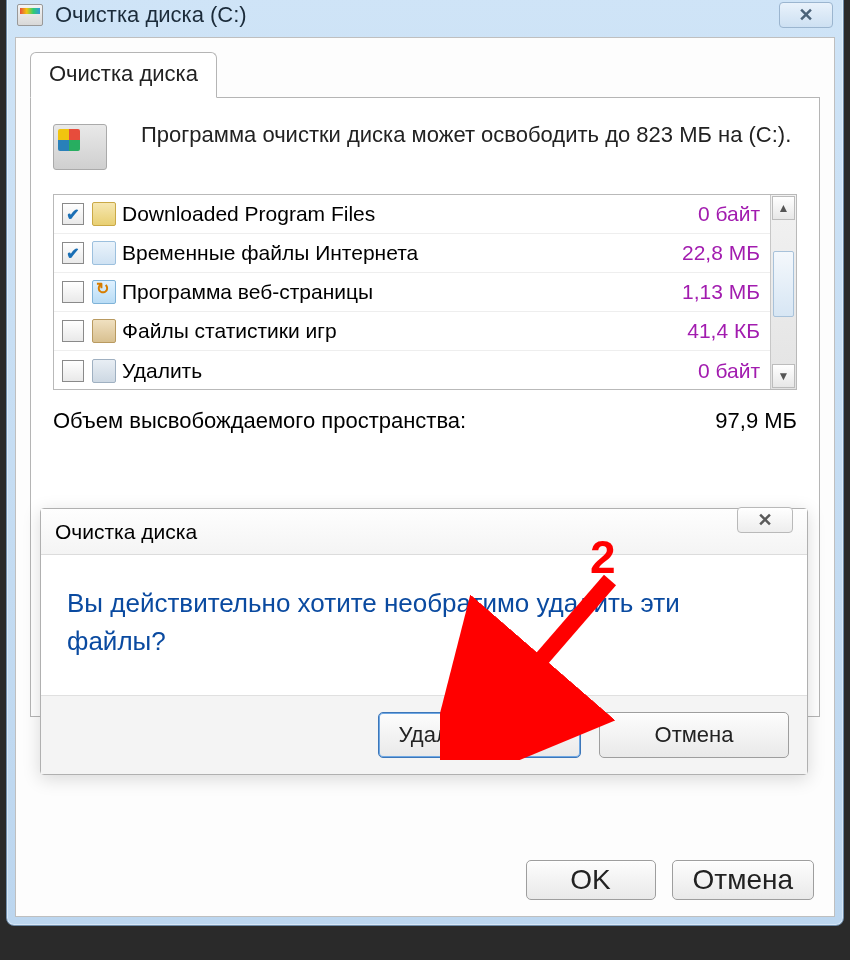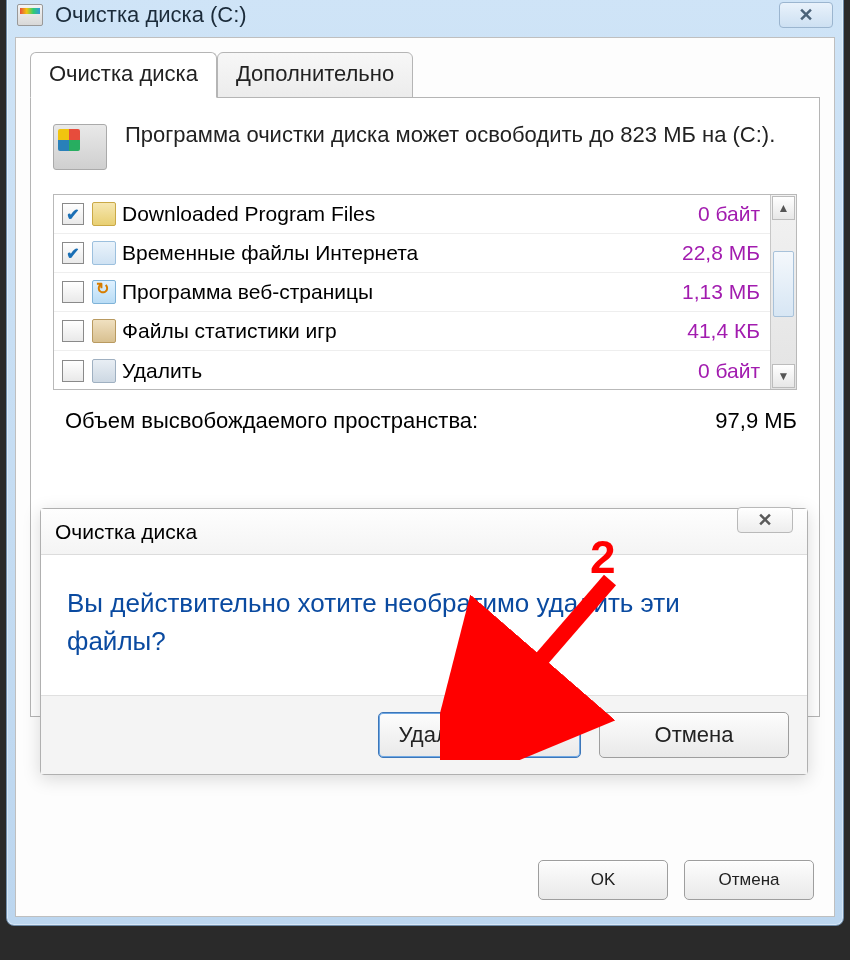--- a/index.html
+++ b/index.html
@@ -86,21 +86,21 @@
   }
   .tabpanel {
     border:1px solid #b5b5b5;
     background:#fff;
     padding: 22px 22px 18px 22px;
     position:relative;
   }
   .summary {
     display:flex;
     align-items:flex-start;
-    gap:18px;
+    gap:34px;
     margin-bottom: 24px;
   }
   .drive-icon {
     width:54px; height:46px;
     background: linear-gradient(#e9e9e9,#cfcfcf);
     border:1px solid #aaa;
     border-radius:3px;
     position:relative;
     flex:0 0 auto;
     margin-top:4px;
@@ -160,41 +160,41 @@
     font-size:12px;color:#555;
   }
   .vthumb{
     flex:0 0 66px; margin:30px 2px 0 2px;
     background:linear-gradient(#f4f8fc,#d7e6f4);
     border:1px solid #a8c2da; border-radius:2px;
   }
   .vspace{flex:1;}
 
   .freed {
-    display:flex; margin-top:18px; font-size:22px;margin-left:12px;
+    display:flex; margin-top:18px; font-size:22px;
   }
   .freed .val{margin-left:auto;}
 
   .link {
     color:#0b57d0; text-decoration:underline dotted;
     font-size:21px; display:inline-block; margin-top: 240px;
   }
 
   .bottom-buttons{
     position:absolute;
     right: 20px;
     bottom: 16px;
     display:flex; gap:16px;
   }
   .btn {
     min-width:130px; height:40px;
     border:1px solid #9e9e9e; border-radius:5px;
     background:linear-gradient(#fdfdfd,#e9e9e9);
     display:flex;align-items:center;justify-content:center;
-    font-size:17px; color:#222;
+    font-size:28px; color:#222;
     box-shadow: inset 0 1px 0 #fff;
     padding: 0 20px;
   }
 
   
   .modal {
     position:absolute;
     left: 40px;
     top: 508px;
     width: 768px;
@@ -257,21 +257,20 @@
     <div class="app-icon"></div>
     <span>Очистка диска  (C:)</span>
     <div class="close-btn">
       <span>✕</span>
     </div>
   </div>
 
   <div class="client">
     <div class="tabstrip">
       <div class="tab active">Очистка диска</div>
-      <div class="tab inactive">Дополнительно</div>
     </div>
 
     <div class="tabpanel">
       <div class="summary">
         <div class="drive-icon"></div>
         <div class="summary-text">Программа очистки диска может освободить до 823 МБ на  (C:).</div>
       </div>
 
 
       <div class="listbox">

